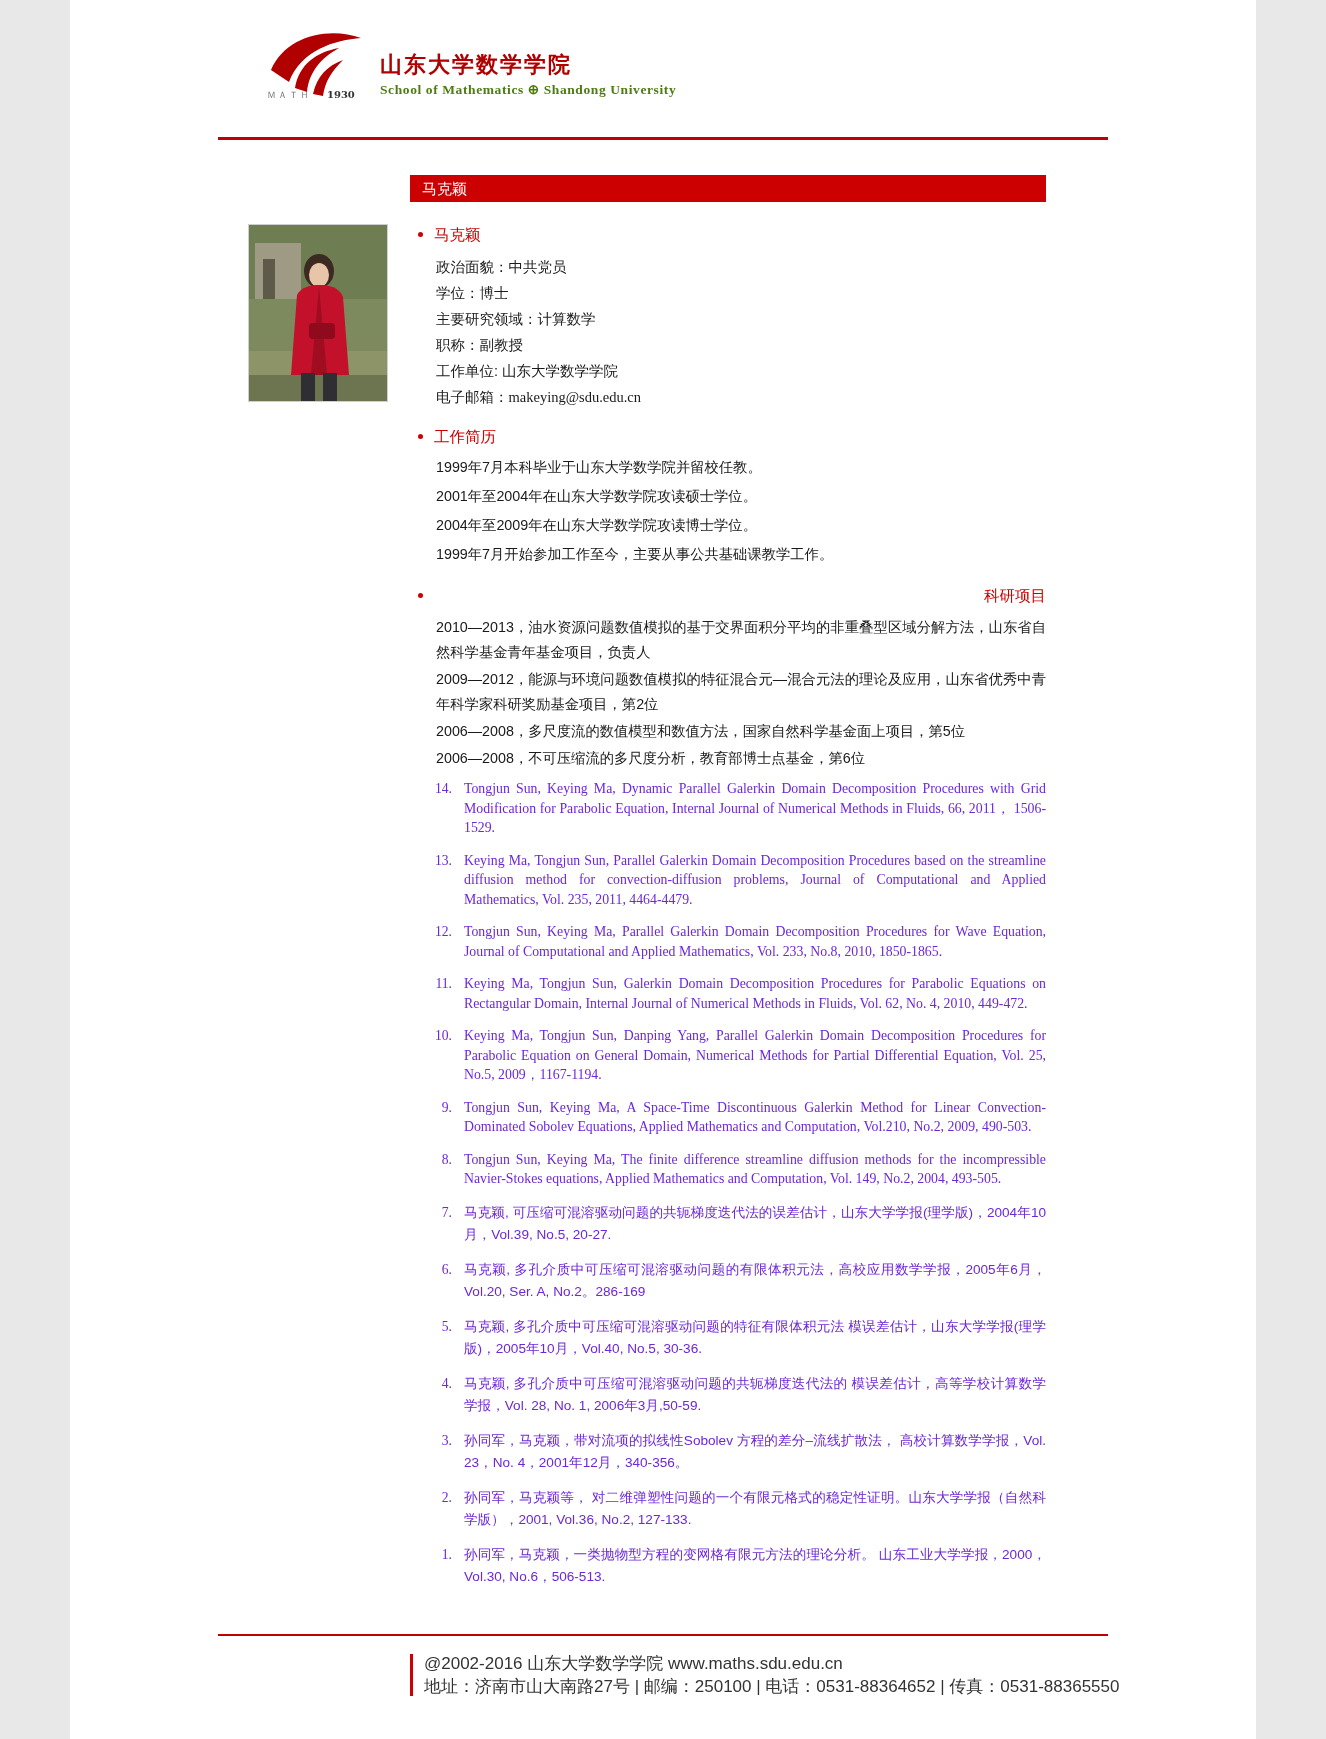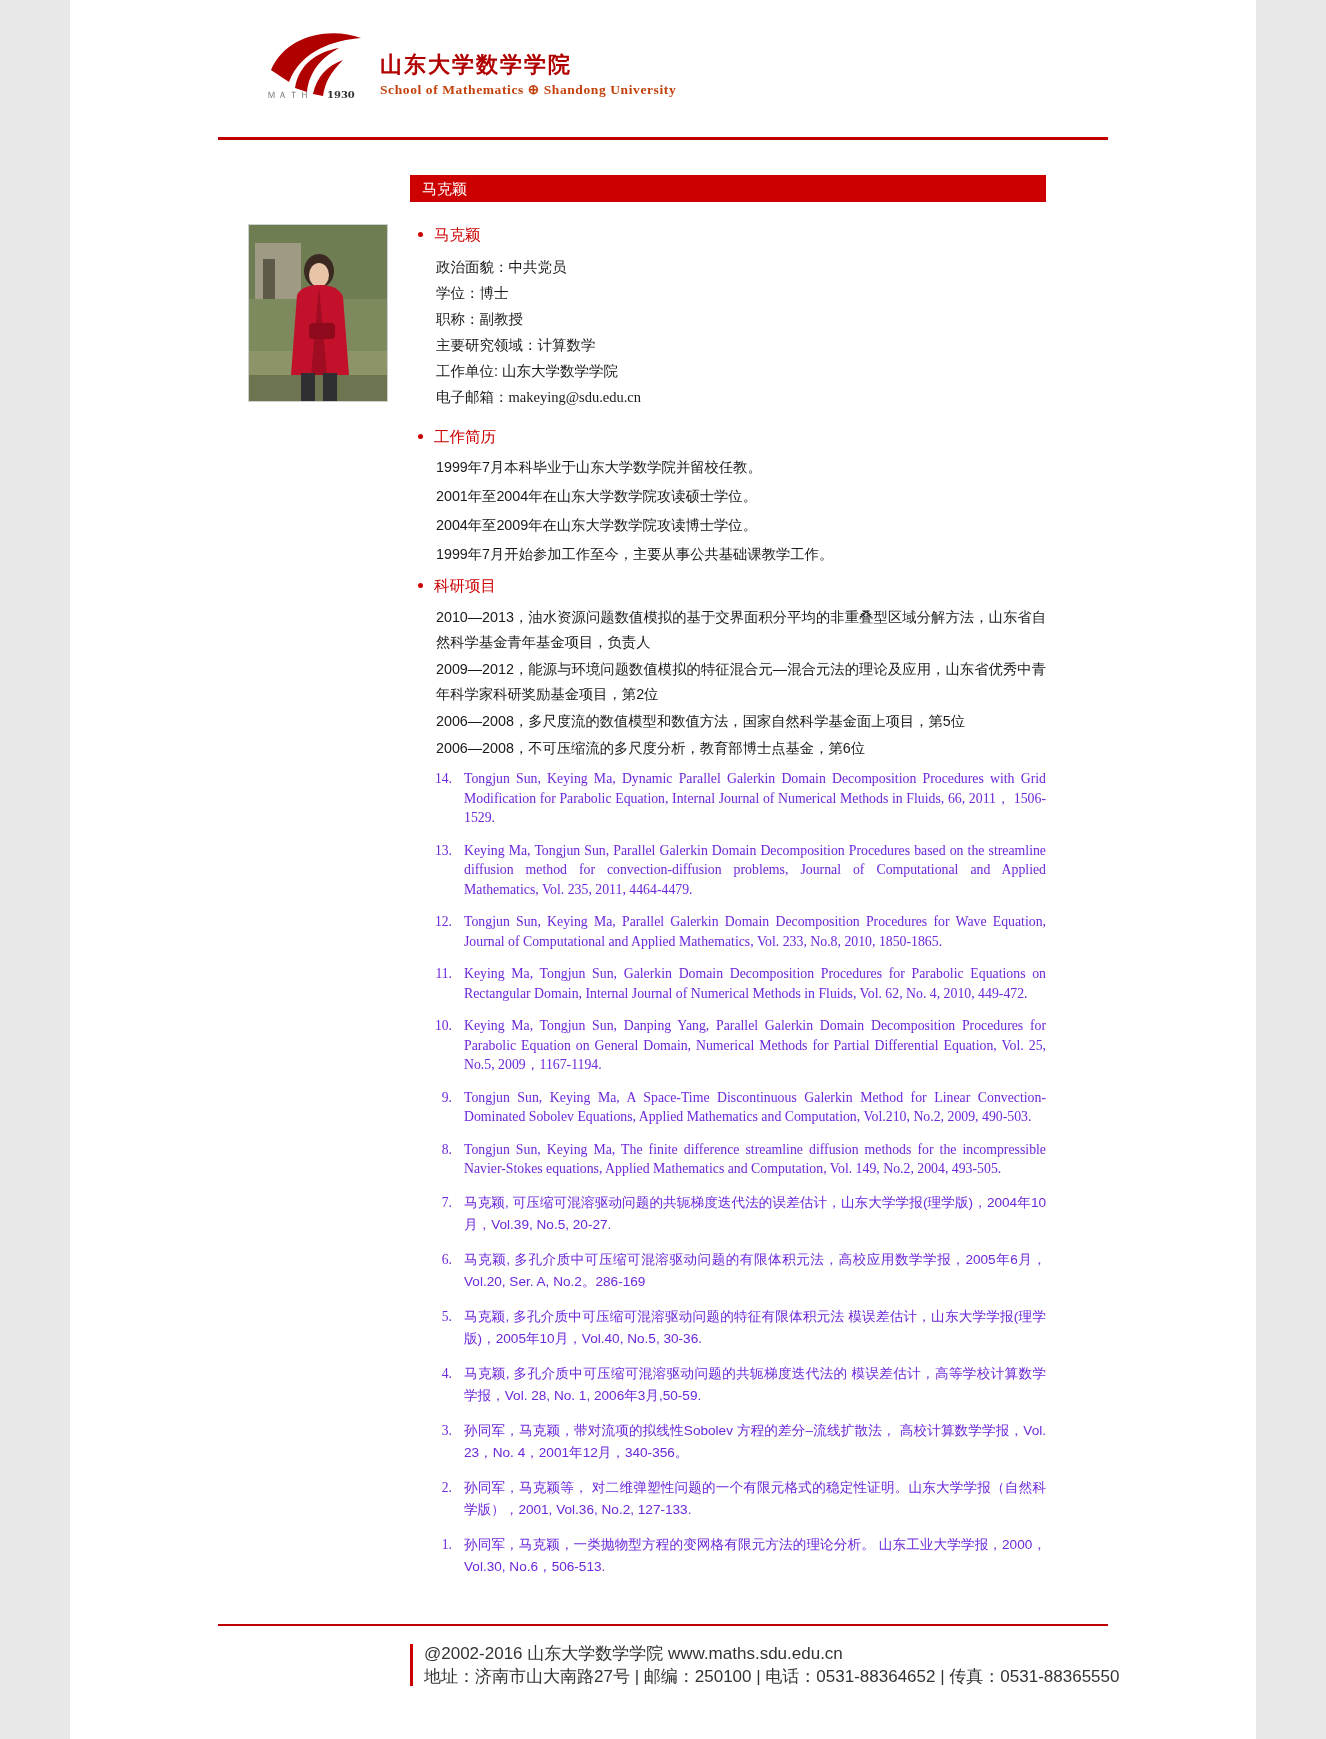--- a/index.html
+++ b/index.html
@@ -49,21 +49,21 @@
     font-weight: bold;
     font-size: 22px;
     color: #b00000;
     letter-spacing: 2px;
     line-height: 1.1;
   }
   .logo-en {
     font-family: "Liberation Serif", serif;
     font-weight: bold;
     font-size: 13.5px;
-    color: #c2410c;
+    color: #4d7c0f;
     letter-spacing: 0.6px;
     margin-top: 5px;
   }
   .header-rule {
     border-top: 3px solid #c00000;
     margin: 12px 148px 0 148px;
   }
   
   .title-bar {
     margin: 35px 210px 0 340px;
@@ -114,21 +114,22 @@
   .info-block {
     margin: 0 0 16px 18px;
     font-size: 14.5px;
     color: #1a1a1a;
     line-height: 26px;
   }
   .info-block .row-en {
     font-family: "Liberation Serif", serif;
   }
   .section {
-    margin-top: 8px;
+    margin-top: 18px;
+    text-align: right;
   }
   .section-body {
     margin: 0 0 4px 18px;
     font-size: 14.3px;
     color: #1a1a1a;
     line-height: 25px;
   }
   .section-body p {
     margin: 4px 0 1px 0;
   }
@@ -237,22 +238,22 @@
         <rect x="74" y="148" width="14" height="28" fill="#2f2f33"></rect>
       </svg>
     </div>
 
     <div class="right-col">
 
       <div class="bullet-head">马克颖</div>
       <div class="info-block">
         <div>政治面貌：中共党员</div>
         <div>学位：博士</div>
+        <div>主要研究领域：计算数学</div>
         <div>职称：副教授</div>
-        <div>主要研究领域：计算数学</div>
         <div>工作单位: 山东大学数学学院</div>
         <div>
           <span>电子邮箱：</span><span class="row-en">makeying@sdu.edu.cn</span>
         </div>
       </div>
 
       <div class="bullet-head">工作简历</div>
       <div class="section-body">
         <p>1999年7月本科毕业于山东大学数学院并留校任教。</p>
         <p>2001年至2004年在山东大学数学院攻读硕士学位。</p>

